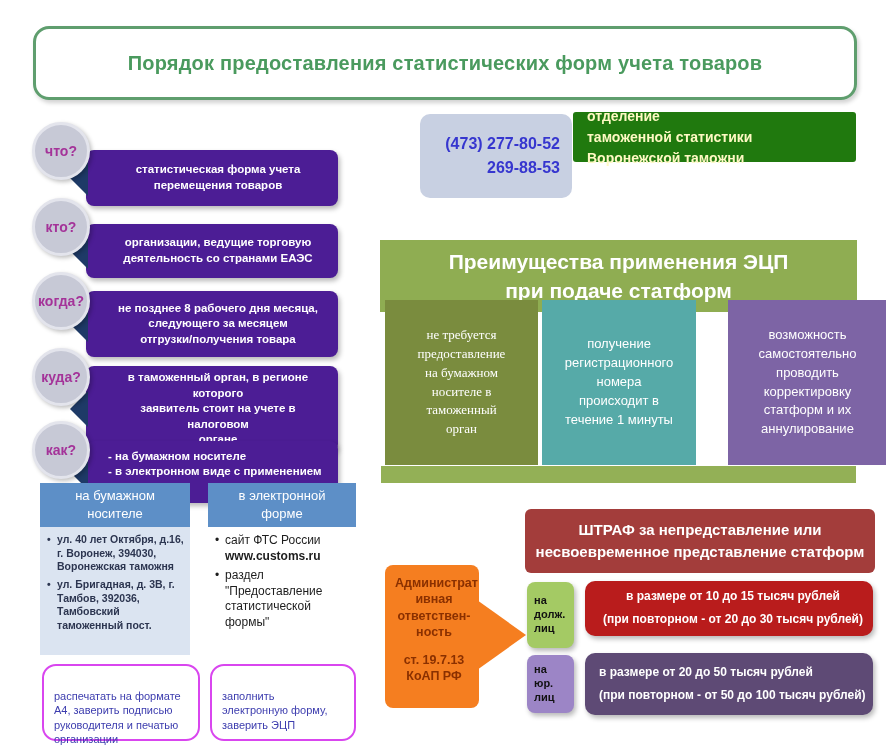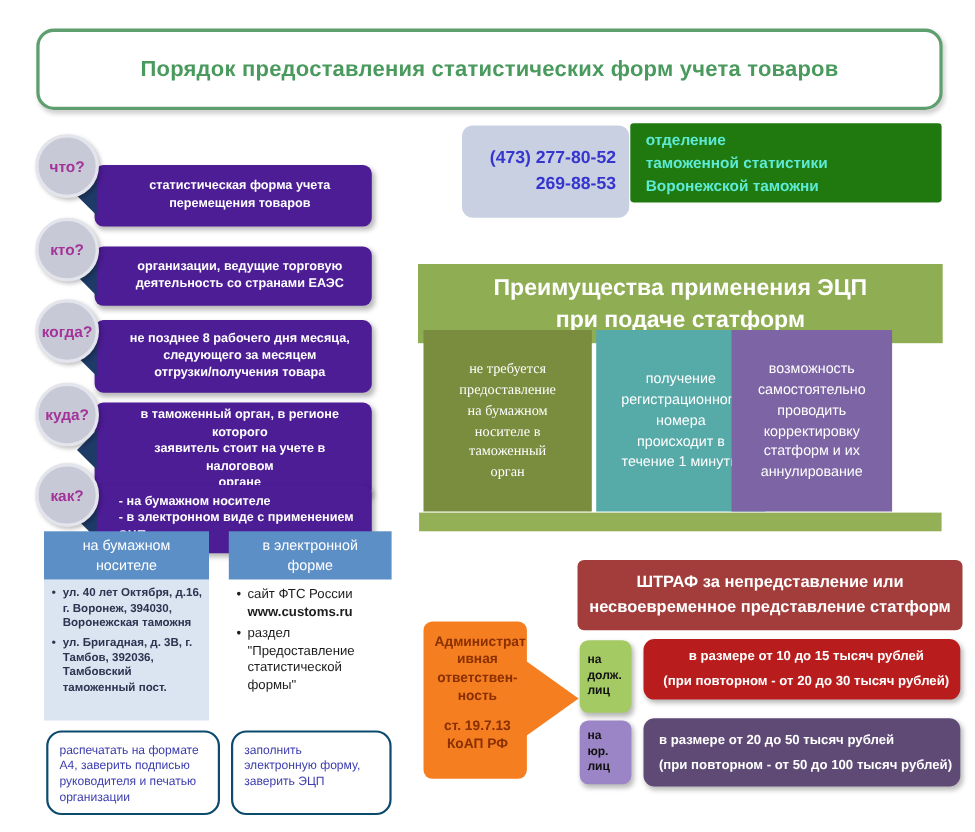--- a/index.html
+++ b/index.html
@@ -44,63 +44,63 @@
 
   
   .phone-box {
     position:absolute; left:420px; top:114px; width:152px; height:84px;
     background:#c8d0e2; border-radius:10px;
     display:flex; flex-direction:column; justify-content:center;
     text-align:right; padding-right:12px;
     color:#3636cf; font-size:16px; font-weight:bold; line-height:1.5;
   }
   .dept-box {
-    position:absolute; left:573px; top:112px; width:283px; height:72px;
+    position:absolute; left:573px; top:112px; width:283px; height:50px;
     background:#20790e; border-radius:3px;
     display:flex; align-items:center;
-    color:#5eead4; font-size:14px; font-weight:bold; line-height:1.5;
+    color:#fef9c3; font-size:14px; font-weight:bold; line-height:1.5;
     padding-left:14px;
   }
 
   
   .adv-header {
     position:absolute; left:380px; top:240px; width:477px; height:72px;
     background:#8fad52; color:#ffffff;
     display:flex; align-items:center; justify-content:center; text-align:center;
     font-size:21px; font-weight:bold; line-height:1.4;
   }
   .adv-box {
     position:absolute; top:300px; height:165px;
     display:flex; align-items:center; justify-content:center; text-align:center;
     color:#ffffff; font-size:13px; line-height:1.45; padding:6px;
   }
   .adv-box.b1 { left:385px; width:153px; background:#7a8c3e;font-family:Liberation Serif, serif; }
   .adv-box.b2 { left:542px; width:154px; background:#56aaa8; }
-  .adv-box.b3 { left:665px; width:146px; background:#7d64a5; }
+  .adv-box.b3 { left:728px; width:159px; background:#7d64a5; }
   .adv-strip { position:absolute; left:381px; top:466px; width:475px; height:17px; background:#93b056; }
 
   
   .col-header {
     position:absolute; top:483px; height:44px; background:#5d8fc7;
     color:#ffffff; font-size:13px; display:flex; align-items:center; justify-content:center;
     text-align:center; line-height:1.35;
   }
   .col-header.paper { left:40px; width:150px; }
   .col-header.elec { left:208px; width:148px; }
   .col-body {
     position:absolute; top:527px; height:128px; font-size:10.5px; line-height:1.3;
     padding:6px 6px 8px 6px;
   }
   .col-body.paper { left:40px; width:150px; background:#dbe4f1; color:#2c3550; font-weight:bold; }
   .col-body.elec { left:208px; width:148px; background:#ffffff; color:#1d1d1d; font-size:12px; }
   .bullet { position:relative; padding-left:11px; margin-bottom:4px; }
   .bullet::before { content:"•"; position:absolute; left:1px; top:0; }
   .note-box {
-    position:absolute; top:664px; height:77px; border:2px solid #0c4a6e; border-radius:14px;
-    background:#ffffff; color:#3c3cae; font-size:11px; line-height:1.3; padding:9px 10px;
+    position:absolute; top:664px; height:77px; border:2px solid #d946ef; border-radius:14px;
+    background:#ffffff; color:#3c3cae; font-size:11px; line-height:1.3; padding:23px 10px;
   }
   .note-box.paper { left:42px; width:158px; }
   .note-box.elec { left:210px; width:146px; }
 
   
   .fine-header {
     position:absolute; left:525px; top:509px; width:350px; height:64px;
     background:#a33d3b; border-radius:6px; color:#ffffff;
     display:flex; align-items:center; justify-content:center; text-align:center;
     font-size:15px; font-weight:bold; line-height:1.5;

